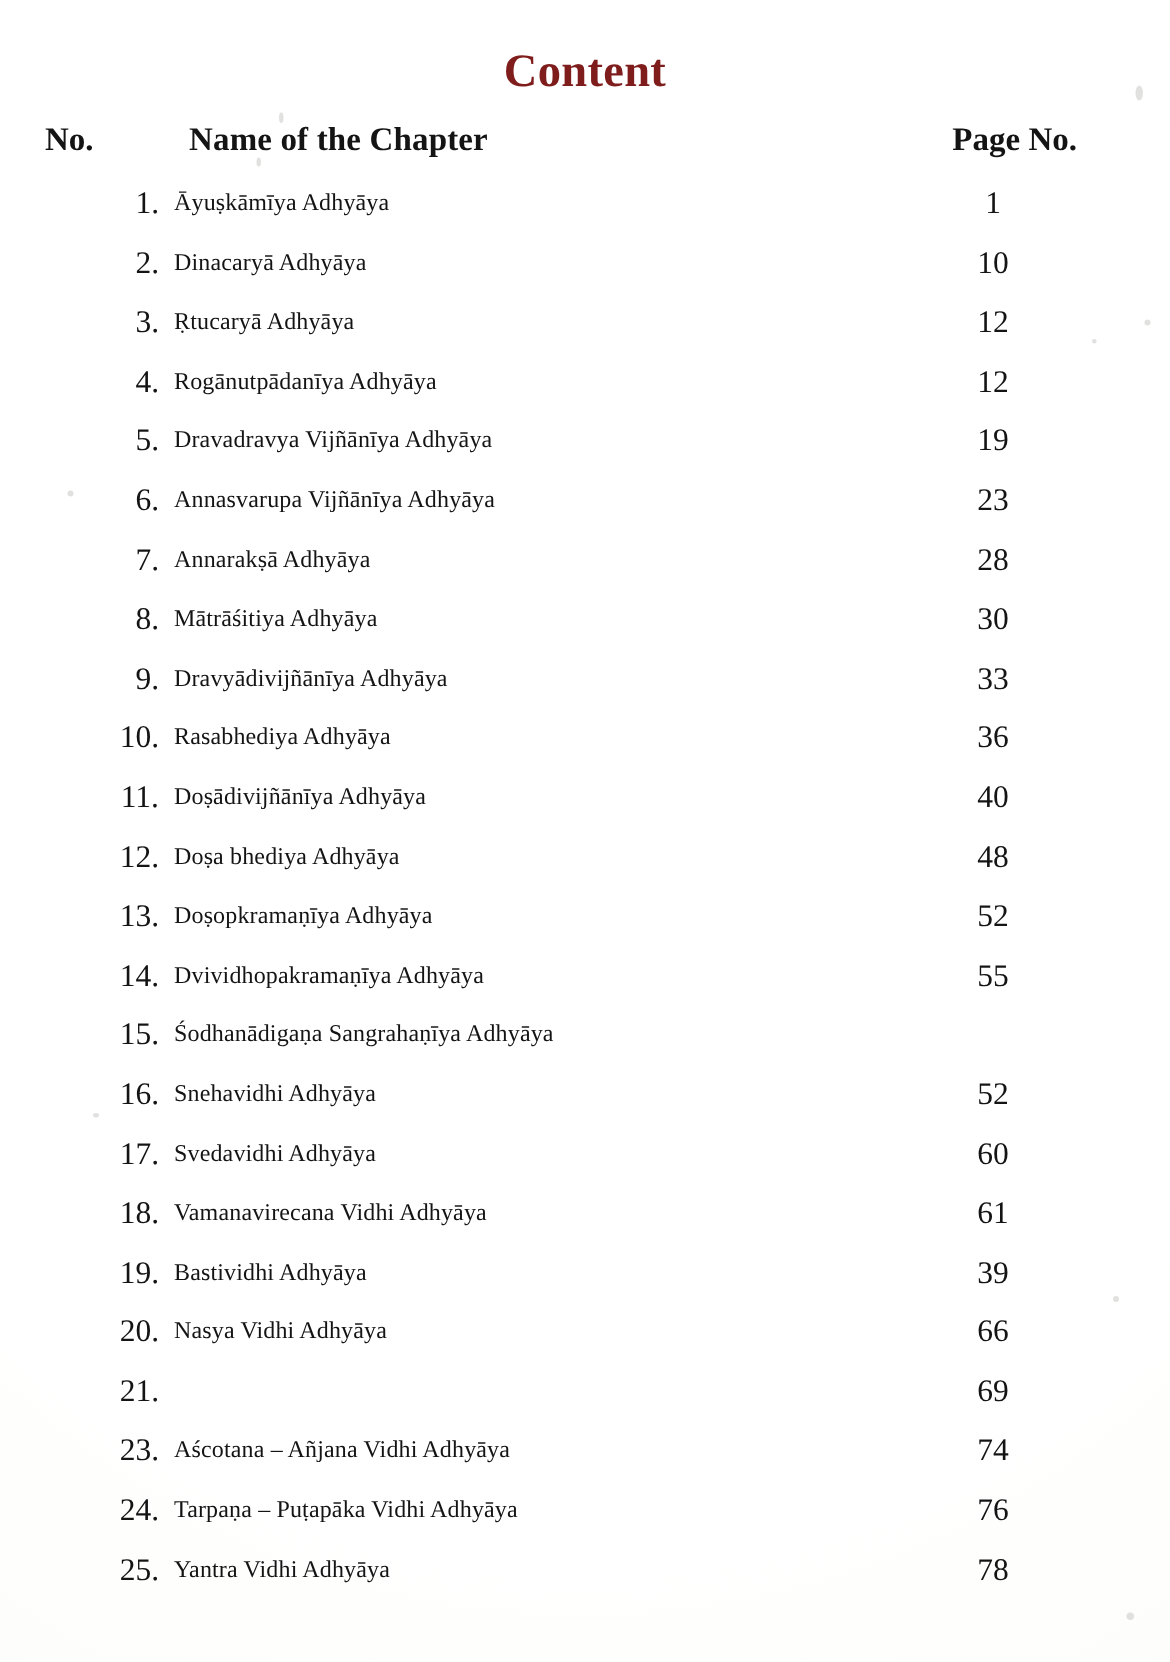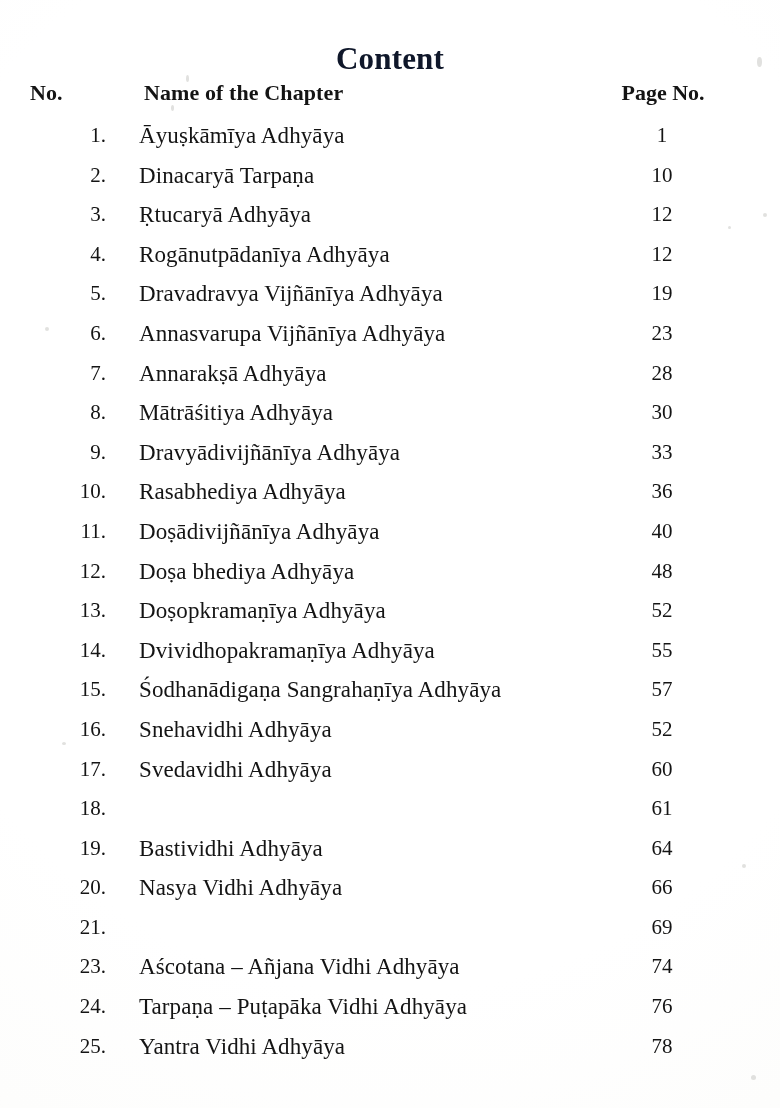--- a/index.html
+++ b/index.html
@@ -28,28 +28,28 @@
   
   .speck {
     position: absolute;
     background: #c9c9c4;
     border-radius: 50%;
     opacity: .55;
   }
 
   .title {
     position: absolute;
-    top: 20px;
+    top: 8px;
     left: 0;
     width: 780px;
     text-align: center;
     font-size: 31px;
     font-weight: bold;
     letter-spacing: .2px;
-    color: #0f172a;
+    color: #7f1d1d;
   }
 
   .toc {
     position: absolute;
     top: 70px;
     left: 0;
     width: 780px;
   }
 
   .row {
@@ -62,22 +62,22 @@
 
   .col-no {
     position: absolute;
     left: 34px;
     width: 72px;
     text-align: right;
     font-size: 21px;
   }
   .col-name {
     position: absolute;
-    left: 139px;
-    font-size: 23px;
+    left: 116px;
+    font-size: 16px;
     letter-spacing: .1px;
   }
   .col-page {
     position: absolute;
     left: 612px;
     width: 100px;
     text-align: center;
     font-size: 21px;
   }
 
@@ -87,28 +87,28 @@
     line-height: 46px;
     font-weight: bold;
   }
   .row.header .col-no {
     left: 30px;
     width: 72px;
     text-align: left;
     font-size: 22px;
   }
   .row.header .col-name {
-    left: 144px;
+    left: 126px;
     font-size: 22px;
     text-align: center;
   }
   .row.header .col-page {
     left: 608px;
     width: 110px;
-    text-align: center;
+    text-align: right;
     font-size: 22px;
   }
 </style>
 </head>
 <body>
 
 <div class="page"></div>
 
 <div class="speck" style="left:757px;top:57px;width:5px;height:10px;"></div>
 <div class="speck" style="left:763px;top:213px;width:4px;height:4px;"></div>
@@ -130,21 +130,21 @@
     <span class="col-page">Page No.</span>
   </div>
 
   <div class="row">
     <span class="col-no">1.</span>
     <span class="col-name">Āyuṣkāmīya Adhyāya</span>
     <span class="col-page">1</span>
   </div>
   <div class="row">
     <span class="col-no">2.</span>
-    <span class="col-name">Dinacaryā Tarpaṇa</span>
+    <span class="col-name">Dinacaryā Adhyāya</span>
     <span class="col-page">10</span>
   </div>
   <div class="row">
     <span class="col-no">3.</span>
     <span class="col-name">Ṛtucaryā Adhyāya</span>
     <span class="col-page">12</span>
   </div>
   <div class="row">
     <span class="col-no">4.</span>
     <span class="col-name">Rogānutpādanīya Adhyāya</span>
@@ -196,40 +196,40 @@
     <span class="col-page">52</span>
   </div>
   <div class="row">
     <span class="col-no">14.</span>
     <span class="col-name">Dvividhopakramaṇīya Adhyāya</span>
     <span class="col-page">55</span>
   </div>
   <div class="row">
     <span class="col-no">15.</span>
     <span class="col-name">Śodhanādigaṇa Sangrahaṇīya Adhyāya</span>
-    <span class="col-page">57</span>
   </div>
   <div class="row">
     <span class="col-no">16.</span>
     <span class="col-name">Snehavidhi Adhyāya</span>
     <span class="col-page">52</span>
   </div>
   <div class="row">
     <span class="col-no">17.</span>
     <span class="col-name">Svedavidhi Adhyāya</span>
     <span class="col-page">60</span>
   </div>
   <div class="row">
     <span class="col-no">18.</span>
+    <span class="col-name">Vamanavirecana Vidhi Adhyāya</span>
     <span class="col-page">61</span>
   </div>
   <div class="row">
     <span class="col-no">19.</span>
     <span class="col-name">Bastividhi Adhyāya</span>
-    <span class="col-page">64</span>
+    <span class="col-page">39</span>
   </div>
   <div class="row">
     <span class="col-no">20.</span>
     <span class="col-name">Nasya Vidhi Adhyāya</span>
     <span class="col-page">66</span>
   </div>
   <div class="row">
     <span class="col-no">21.</span>
     <span class="col-page">69</span>
   </div>

